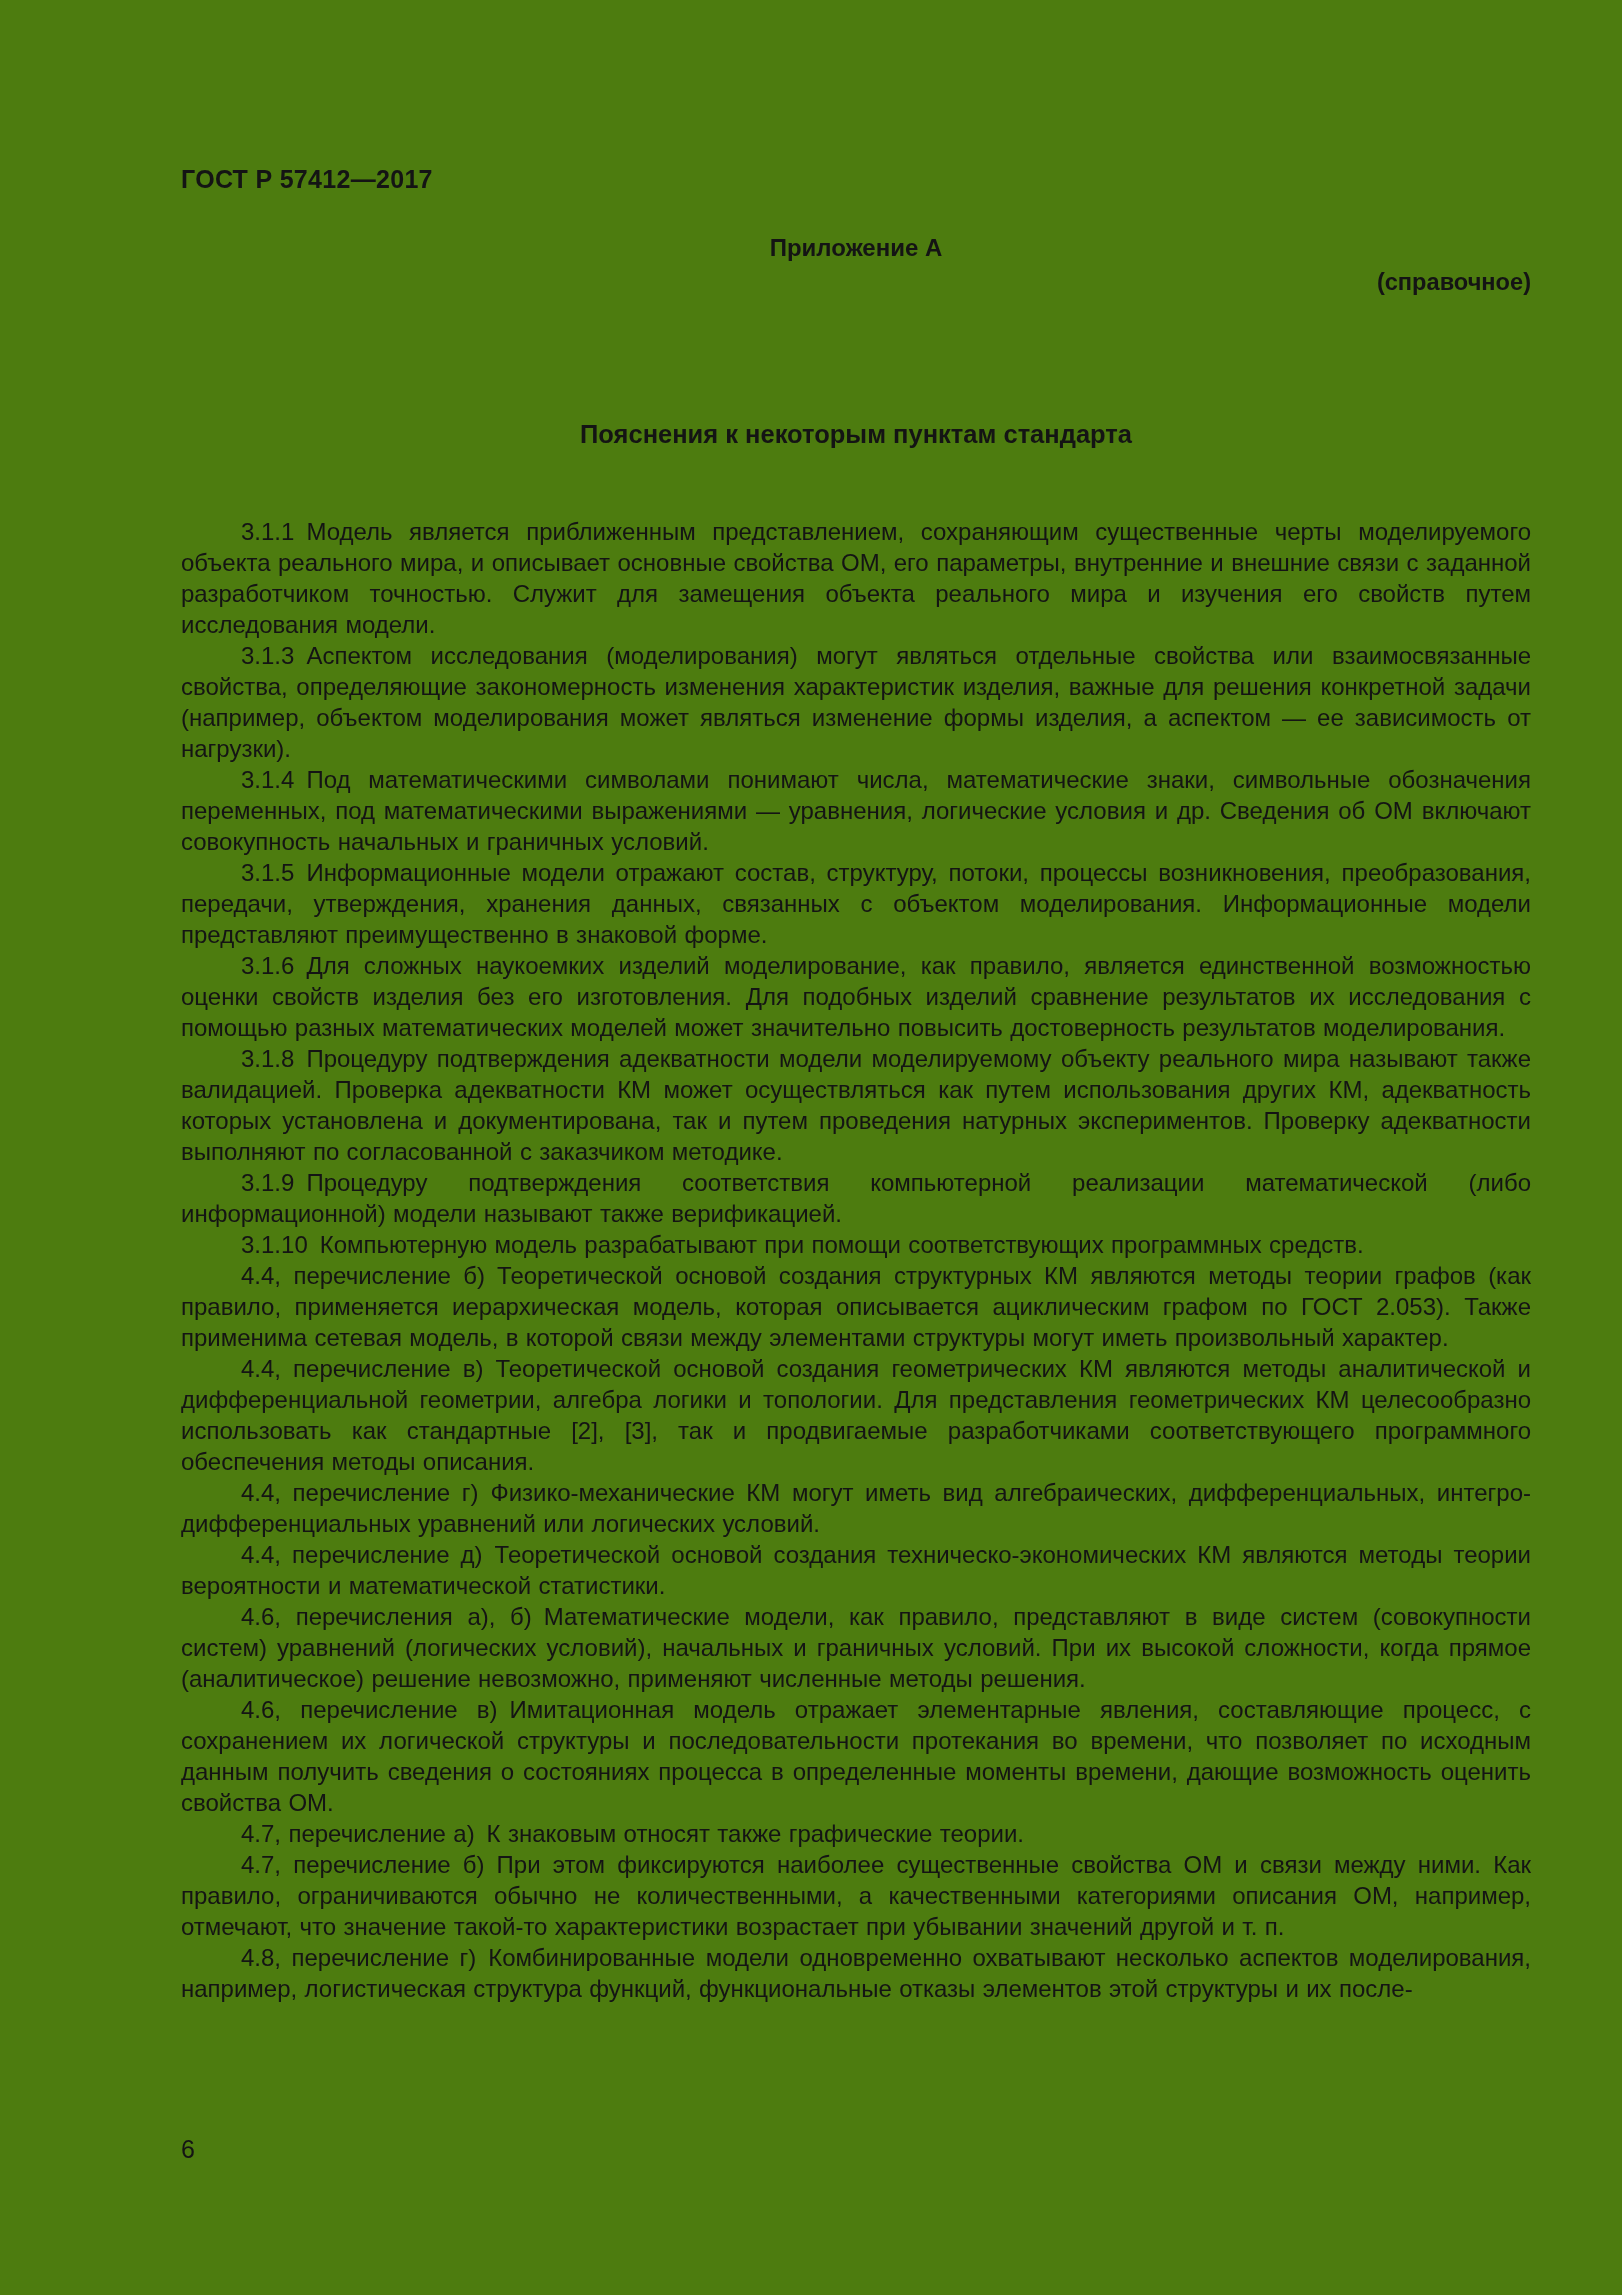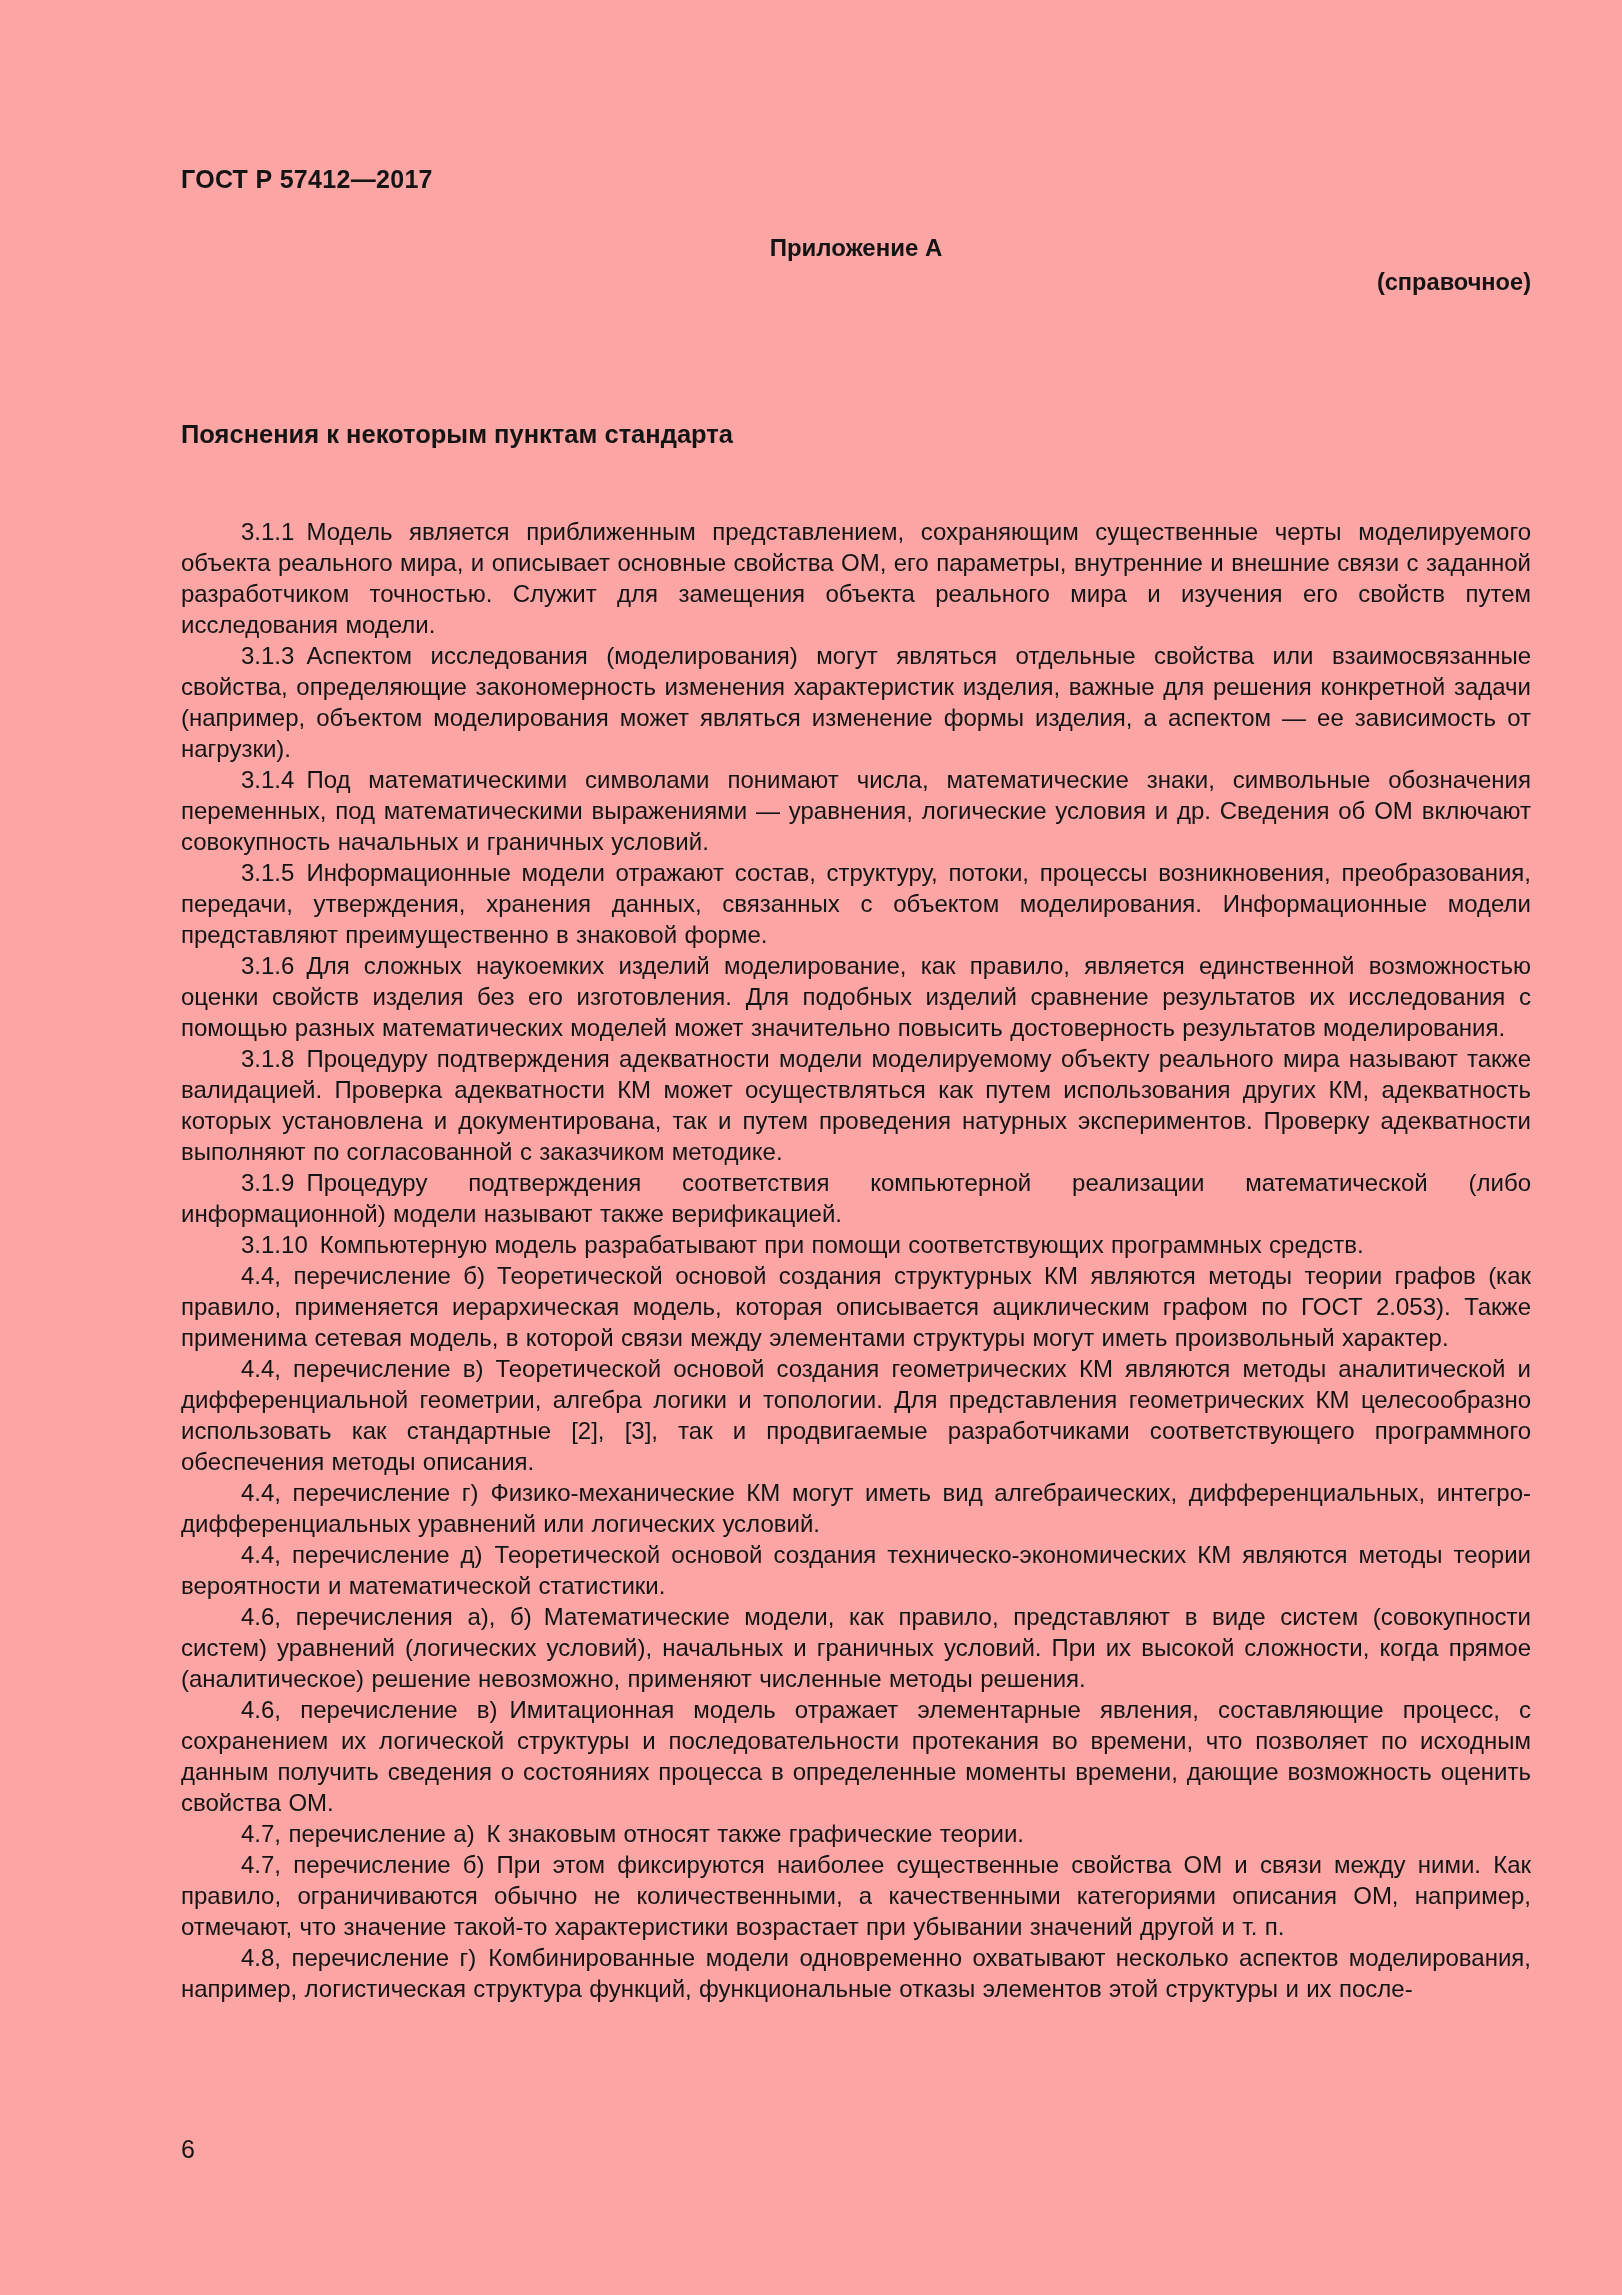--- a/index.html
+++ b/index.html
@@ -8,21 +8,21 @@
     background: #e8e8e8;
   }
   body {
     font-family: "Liberation Sans", sans-serif;
     color: #141414;
   }
   .page {
     position: relative;
     width: 1623px;
     height: 2295px;
-    background: #fca5a5;
+    background: #4d7c0f;
     box-sizing: border-box;
     padding: 165px 92px 0 181px;
     overflow: hidden;
   }
   .doc-header {
     font-weight: bold;
     font-size: 25px;
     line-height: 29px;
     letter-spacing: 0.3px;
   }
@@ -34,20 +34,21 @@
     margin-top: 39px;
   }
   .appendix-kind {
     text-align: right;
     font-weight: bold;
     font-size: 23.6px;
     line-height: 30px;
     margin-top: 3.9px;
   }
   .section-title {
+    text-align: center;
     font-weight: bold;
     font-size: 25.5px;
     line-height: 31px;
     margin: 122px 0 0 0;
   }
   .paragraphs {
     margin-top: 66px;
     font-size: 24px;
     line-height: 31px;
     text-align: justify;

